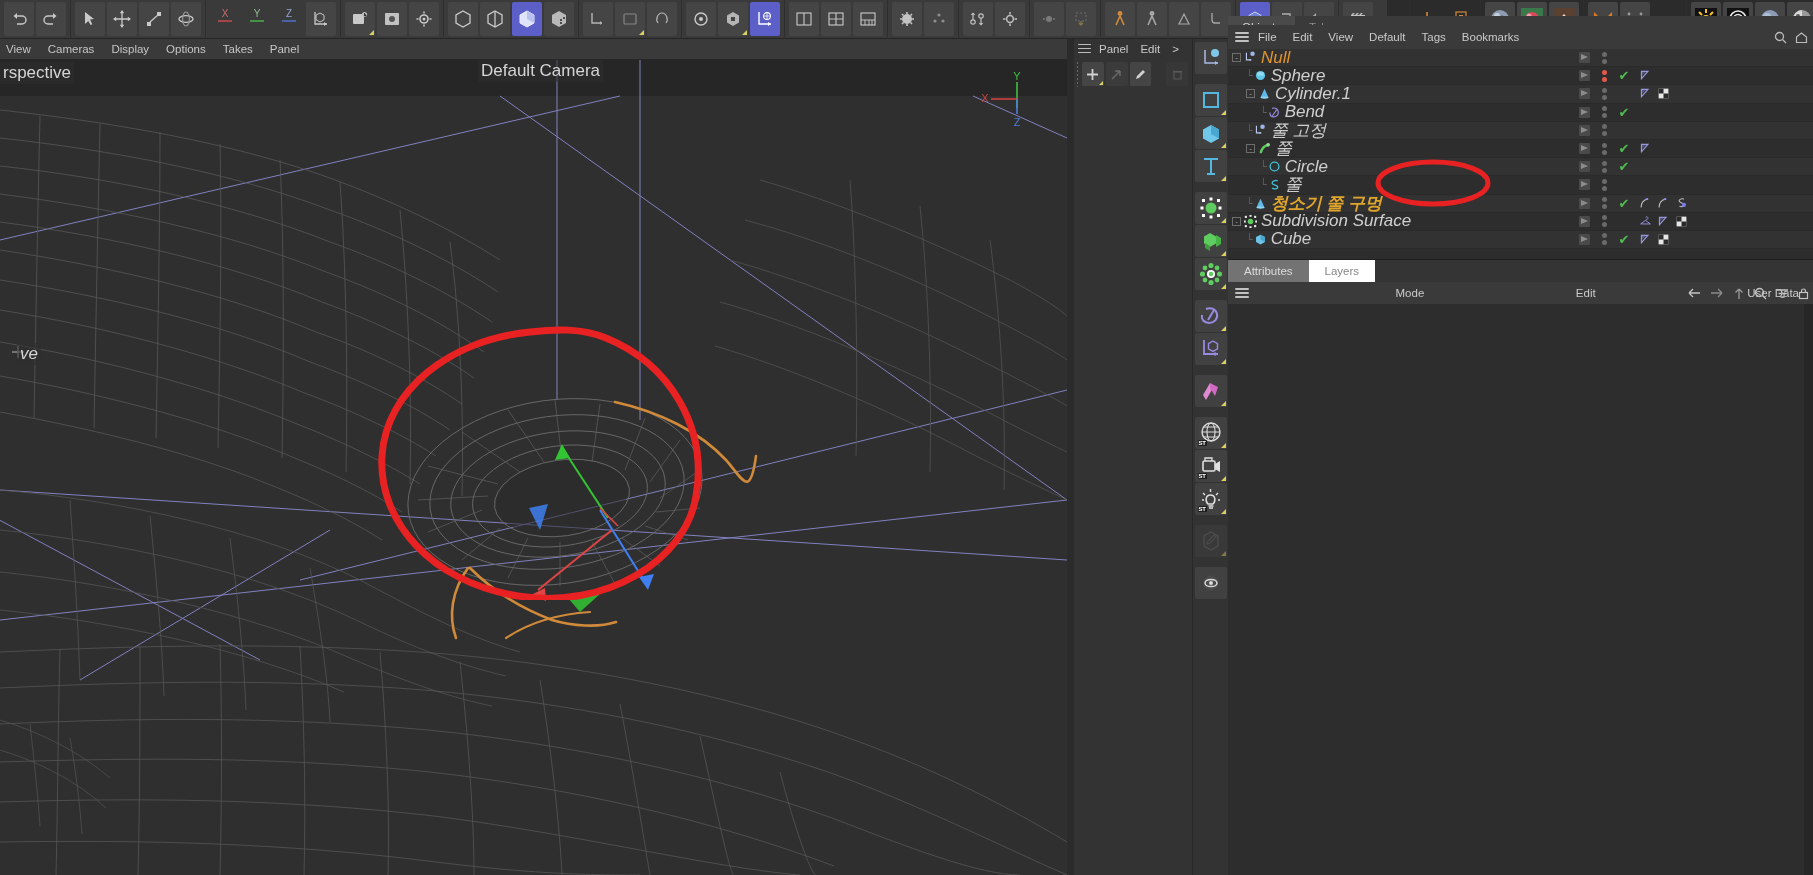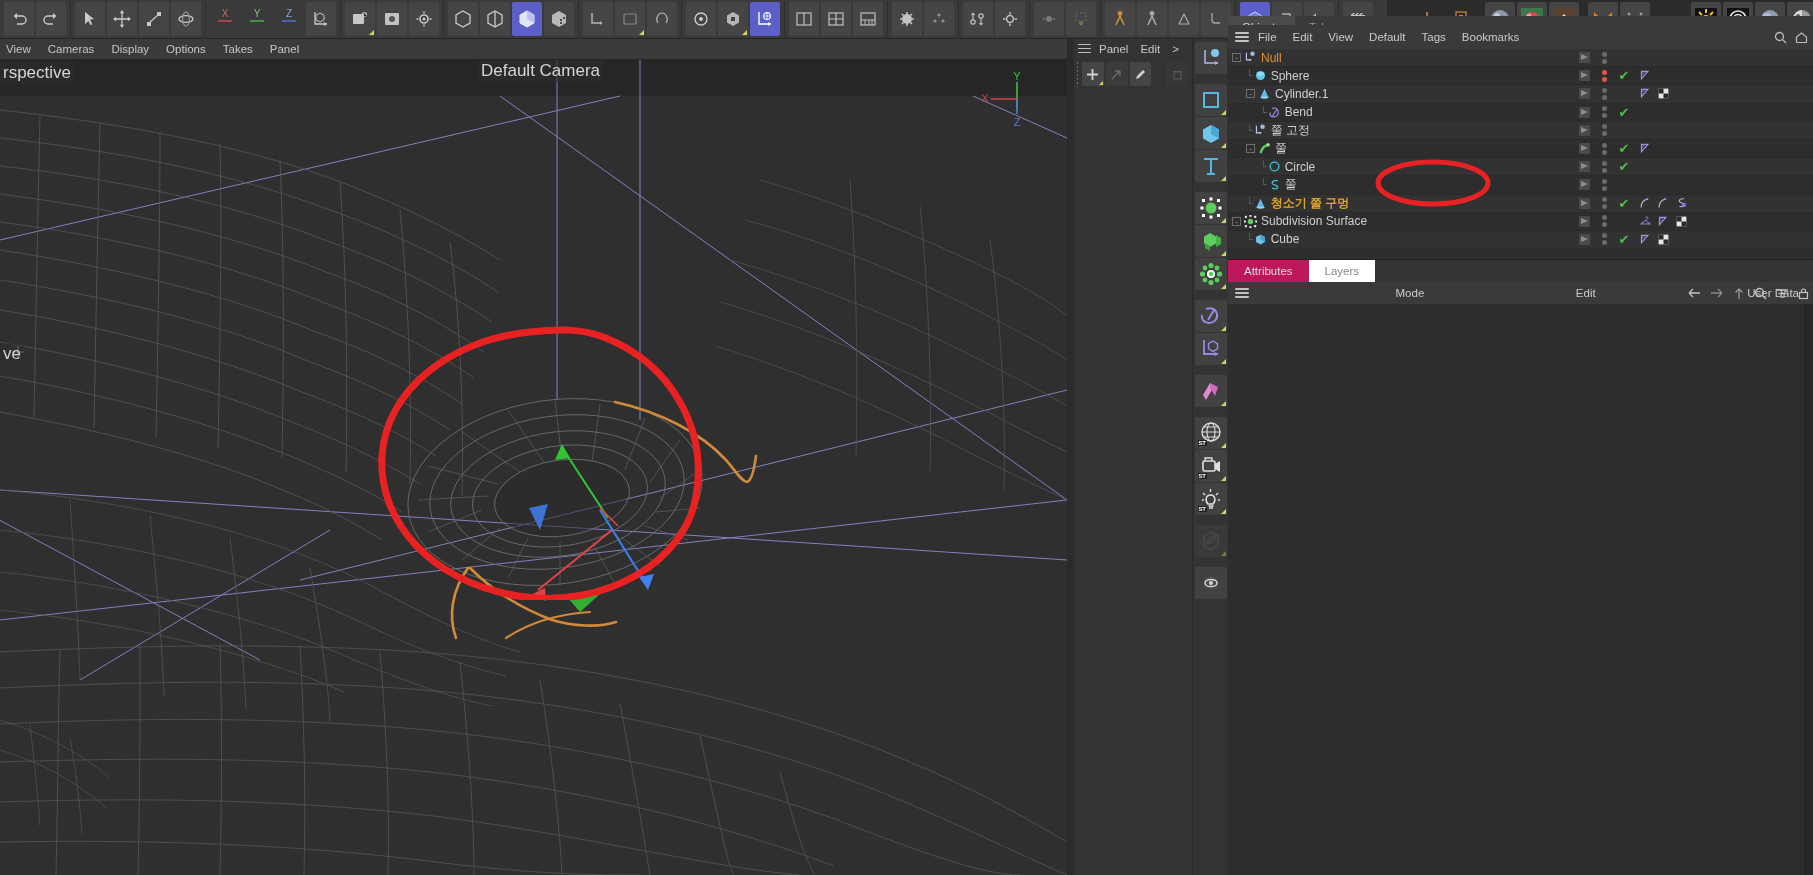--- a/index.html
+++ b/index.html
@@ -141,21 +141,21 @@
     position: absolute; right: 5px; display: flex; align-items: center; gap: 8px;
   }
   .om-body { position: relative; height: 226px; }
   .om-row {
     position: relative; height: 18.2px; display: flex; align-items: center;
     border-bottom: 1px solid #2a2a2a;
   }
   .om-row:nth-child(odd) { background: #323232; }
   .om-row:nth-child(even) { background: #2d2d2d; }
   .om-tree { display: flex; align-items: center; height: 100%; flex: 0 0 164px; }
-  .om-name { font-size: 12px; color: #cfcfcf; white-space: nowrap; }
+  .om-name { font-size: 17px; color: #cfcfcf; white-space: nowrap; font-style: italic; }
   .om-name.orange { color: #e0922c; }
   .om-name.highlight { color: #e0a52c; font-weight: bold; }
   .expander {
     width: 9px; height: 9px; border: 1px solid #6e6e6e; color: #b0b0b0;
     font-size: 8px; line-height: 7px; text-align: center;
     display: inline-block; margin-right: 2px; cursor: pointer;
   }
   .treeline { color: #5d5d5d; font-size: 11px; font-family: "DejaVu Sans Mono", monospace; }
   .om-cols {
     position: absolute; right: 0; top: 0; height: 100%;
@@ -184,21 +184,21 @@
   .annot { position: absolute; pointer-events: none; z-index: 40; }
 
   
   .attrpanel {
     position: absolute; left: 1228px; top: 259px; width: 585px; height: 616px;
     background: #2d2d2d; border-top: 1px solid #1f1f1f;
   }
   .at-tabs { height: 22px; background: #343434; display: flex; }
   .at-tab {
     padding: 0 16px; line-height: 22px; font-size: 11.5px;
-    color: #dcdcdc; background: #be185d; cursor: pointer;
+    color: #dcdcdc; background: #737373; cursor: pointer;
   }
   .at-tab.inactive { background: #ffffff; color: #868686; }
   .at-menu {
     height: 22px; background: #3a3a3a; display: flex; align-items: center;
     padding-left: 7px; position: relative; justify-content: space-between;
   }
   .at-menu .burger { width: 14px; margin-right: 9px; }
   .at-menu .burger i {
     display: block; height: 1.8px; background: #c1c1c1; margin: 2.6px 0; border-radius: 1px;
   }
@@ -762,21 +762,21 @@
           <path d="M0 690 C40 702 78 722 106 748"></path>
           <path d="M30 664 C34 700 38 736 40 766"></path>
           <path d="M70 678 C76 712 80 746 82 774"></path>
         </g>
 
         <g stroke="#b9b9b9" stroke-width="1" fill="none">
           <path d="M12 292h12M18 286v12"></path>
         </g>
       </g>
     </svg>
-    <div class="vp-label" style="left:0;top:283px;">ve</div>
+    <div class="vp-label" style="left:17px;top:283px;font-style:italic;">ve</div>
 
     <svg class="annot" style="left:370px;top:200px;width:360px;height:340px;" viewBox="0 0 360 340">
       <path d="M160 72 C 80 80 16 130 12 196 C 8 260 60 322 148 336 C 236 350 316 300 326 236 C 338 168 300 104 236 78 C 212 68 186 69 160 72 Z" fill="none" stroke="#e82222" stroke-width="7" stroke-linecap="round"></path>
     </svg>
 
     <svg class="gizmo" viewBox="0 0 70 62">
       <path d="M38 14 L38 40" stroke="#3fbf3f" stroke-width="1.6"></path>
       <path d="M12 31 L38 31" stroke="#cf4040" stroke-width="1.6"></path>
       <path d="M38 31 L38 46" stroke="#4a7fd8" stroke-width="1.6"></path>
       <text x="38" y="12" fill="#3fbf3f" text-anchor="middle">Y</text>

